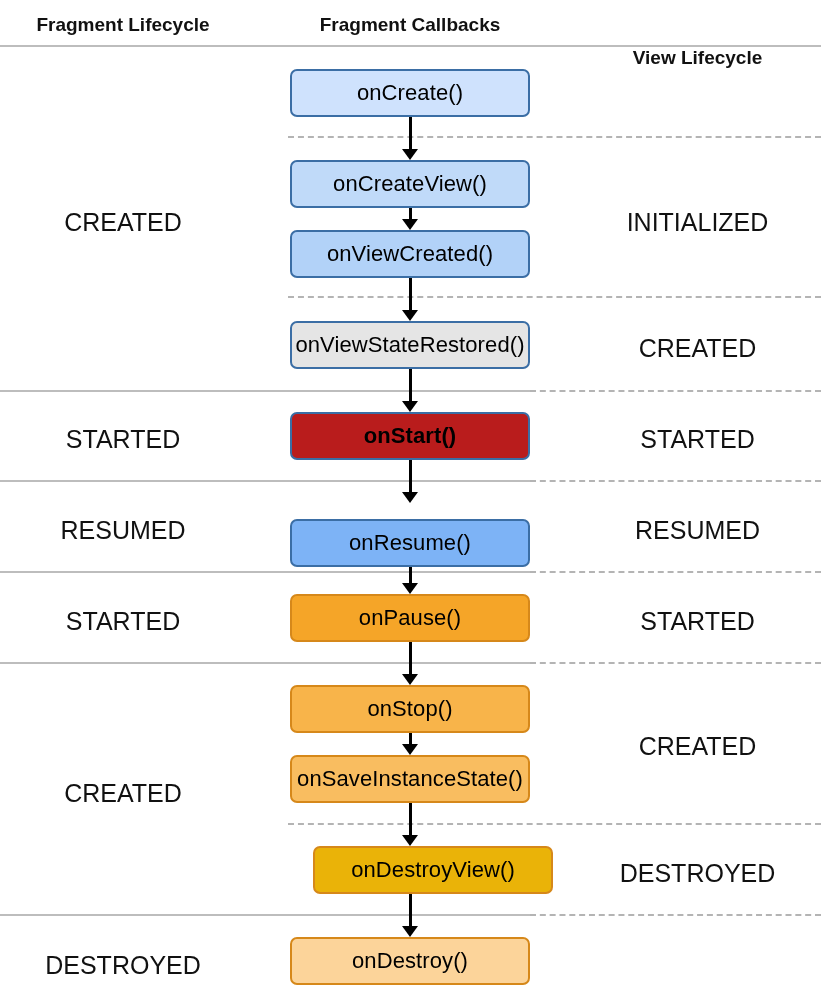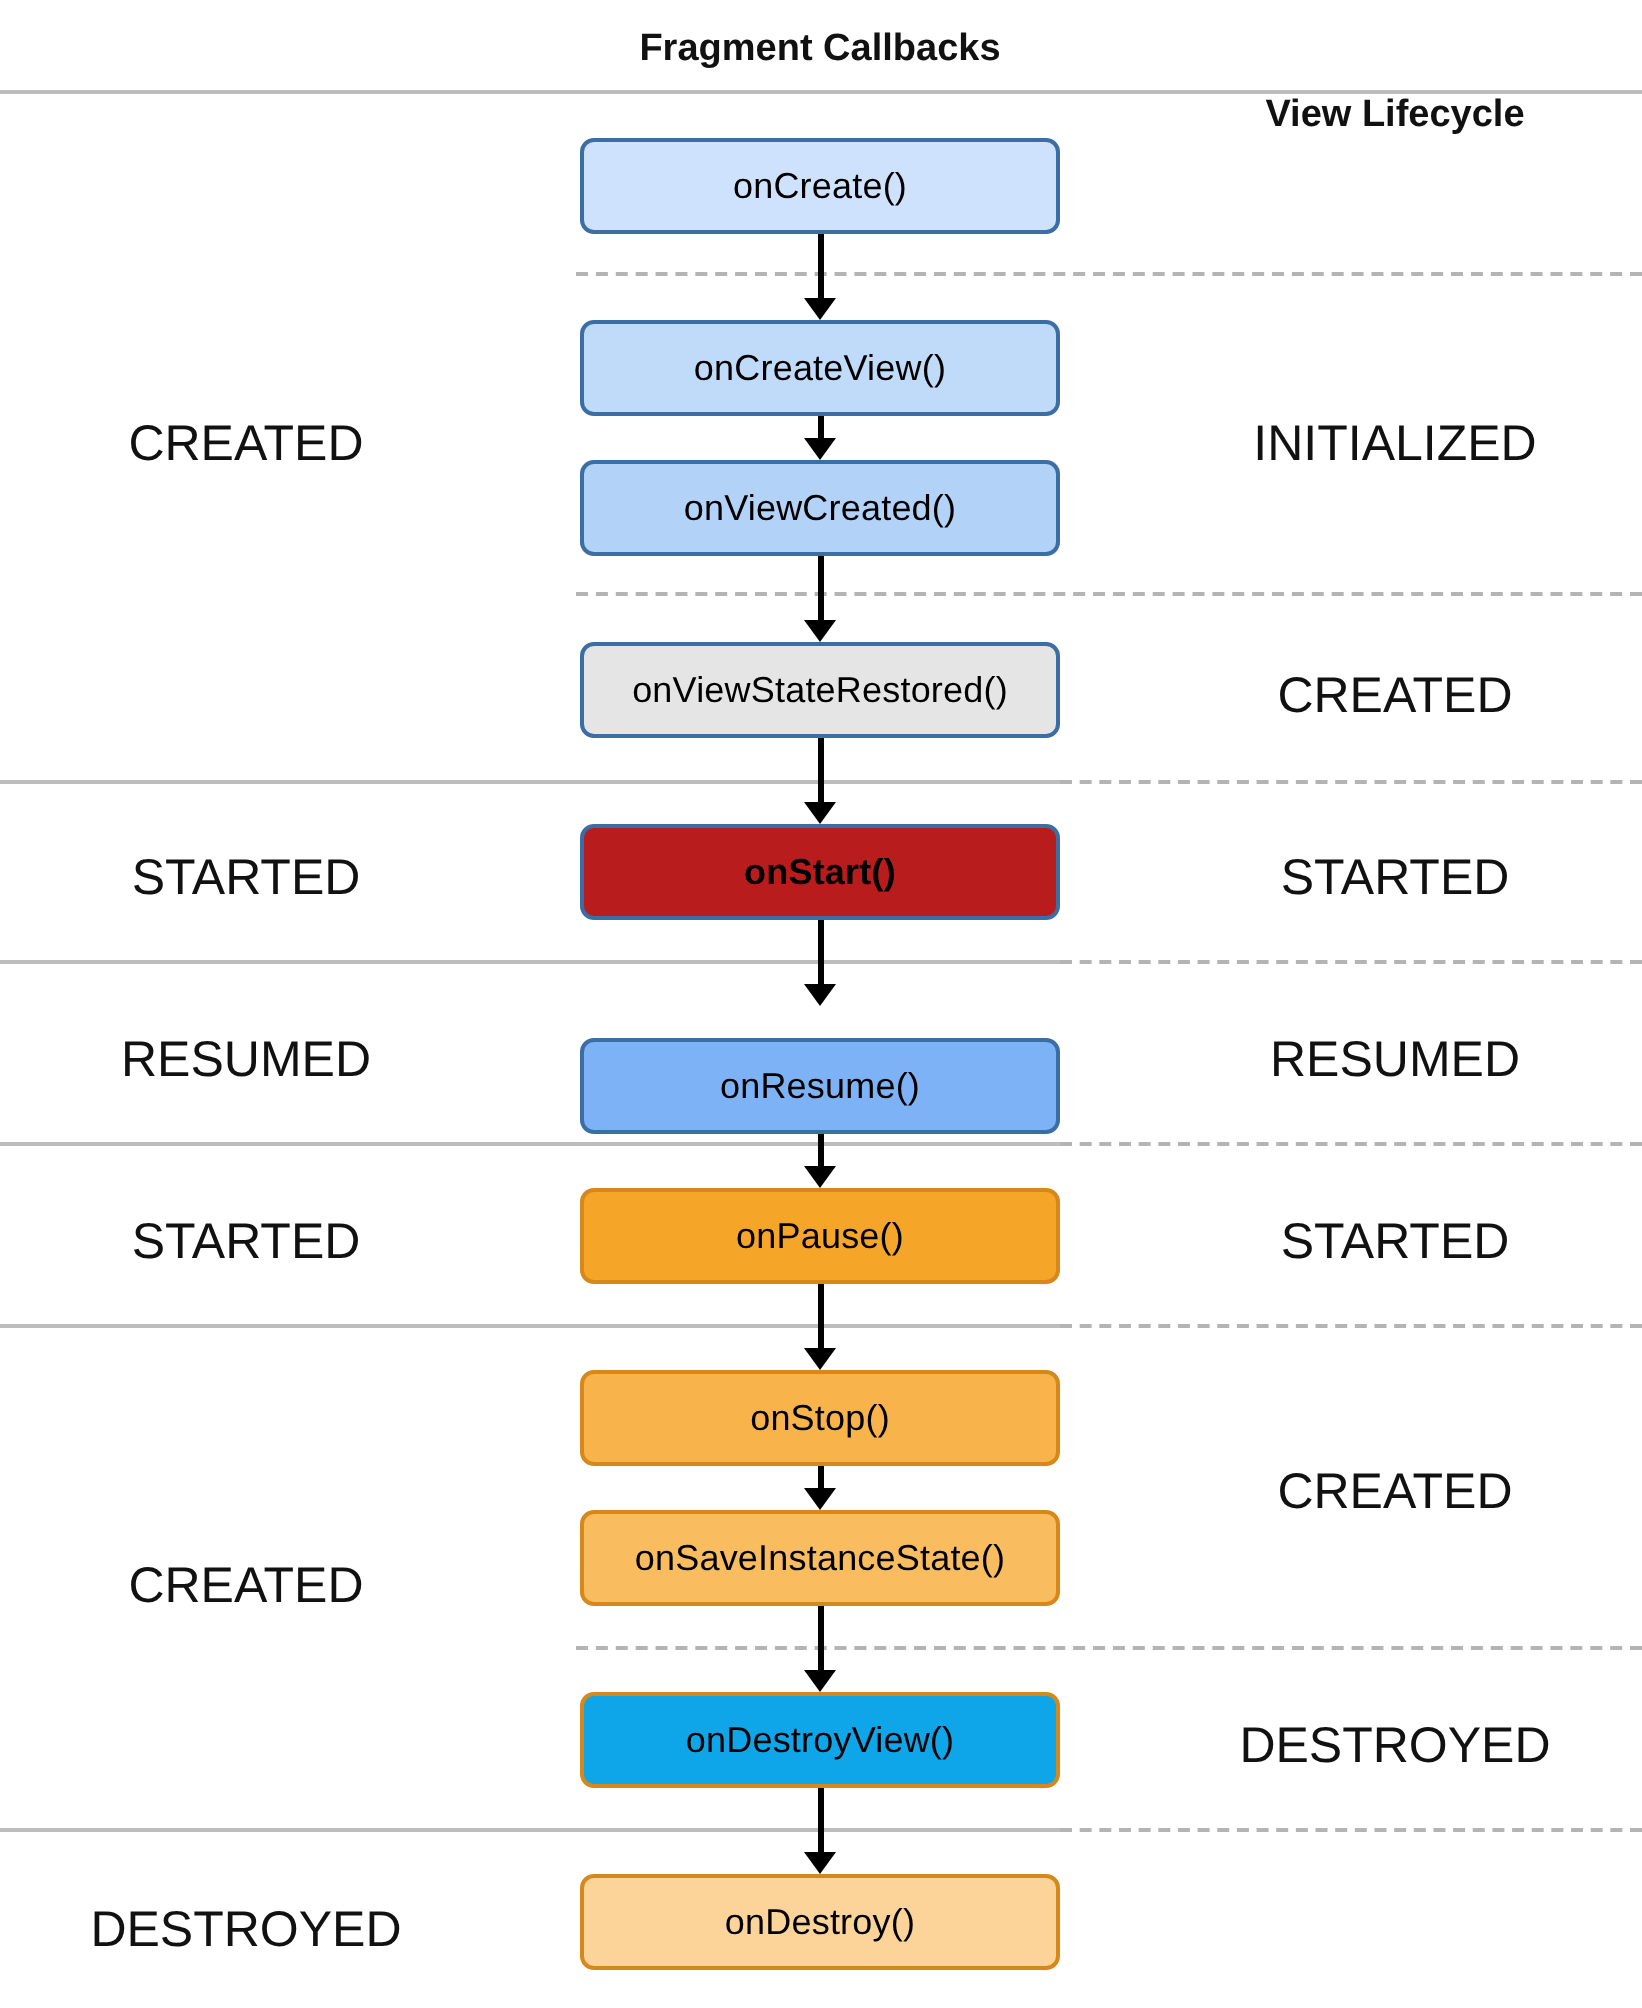--- a/index.html
+++ b/index.html
@@ -25,33 +25,34 @@
   
   .state{position:absolute;font-size:25px;text-align:center;
          white-space:nowrap;color:#111;line-height:1;}
   .state.left{left:0;width:246px;}
   .state.right{left:574px;width:247px;}
 
   
   .cb{position:absolute;left:290px;width:240px;height:48px;
       box-sizing:border-box;border-radius:7px;
       display:flex;align-items:center;justify-content:center;
-      font-size:18px;color:#000;letter-spacing:.1px;white-space:nowrap;}
+      font-size:22px;color:#000;letter-spacing:.1px;white-space:nowrap;}
 
   
   .arrow{position:absolute;left:409px;width:3px;background:#000;}
   .arrowhead{position:absolute;left:402px;width:0;height:0;
              border-left:8px solid transparent;border-right:8px solid transparent;
              border-top:11px solid #000;}
 </style>
 </head>
 <body>
 
 <div id="stage">
 
+  <div class="hdr c1">Fragment Lifecycle</div>
   <div class="hdr c2">Fragment Callbacks</div>
   <div class="hdr c3">View Lifecycle</div>
   <div class="hdr-rule"></div>
 
   <div id="separators-layer">
       <div class="sep dash-full" style="top: 136px;"></div>
       <div class="sep dash-full" style="top: 296px;"></div>
       <div class="sep solid-left" style="top: 390px;"></div>
       <div class="sep dash-right" style="top: 390px;"></div>
       <div class="sep solid-left" style="top: 480px;"></div>
@@ -106,17 +107,17 @@
   <div id="callbacks-layer">
       <div class="cb" style="top: 69px; background: rgb(207, 226, 253); border: 2px solid rgb(59, 110, 165);">onCreate()</div>
       <div class="cb" style="top: 160px; background: rgb(192, 218, 249); border: 2px solid rgb(59, 110, 165);">onCreateView()</div>
       <div class="cb" style="top: 230px; background: rgb(178, 210, 248); border: 2px solid rgb(59, 110, 165);">onViewCreated()</div>
       <div class="cb" style="top: 321px; background: #e5e5e5; border: 2px solid rgb(59, 110, 165);">onViewStateRestored()</div>
       <div class="cb" style="top: 412px; background: #b91c1c; border: 2px solid rgb(59, 110, 165); font-weight: bold;">onStart()</div>
       <div class="cb" style="top: 503px; background: rgb(125, 179, 246); border: 2px solid rgb(59, 110, 165); margin-top: 16px;">onResume()</div>
       <div class="cb" style="top: 594px; background: rgb(245, 165, 40); border: 2px solid rgb(214, 136, 26);">onPause()</div>
       <div class="cb" style="top: 685px; background: rgb(248, 180, 74); border: 2px solid rgb(214, 136, 26);">onStop()</div>
       <div class="cb" style="top: 755px; background: rgb(249, 189, 96); border: 2px solid rgb(214, 136, 26);">onSaveInstanceState()</div>
-      <div class="cb" style="top: 846px; background: #0ea5e9; border: 2px solid rgb(214, 136, 26);">onDestroyView()</div>
+      <div class="cb" style="top: 846px; background: #eab308; border: 2px solid rgb(214, 136, 26); margin-left: 23px;">onDestroyView()</div>
       <div class="cb" style="top: 937px; background: rgb(252, 212, 154); border: 2px solid rgb(214, 136, 26);">onDestroy()</div>
     </div>
 
 </div>
 
 </body></html>

